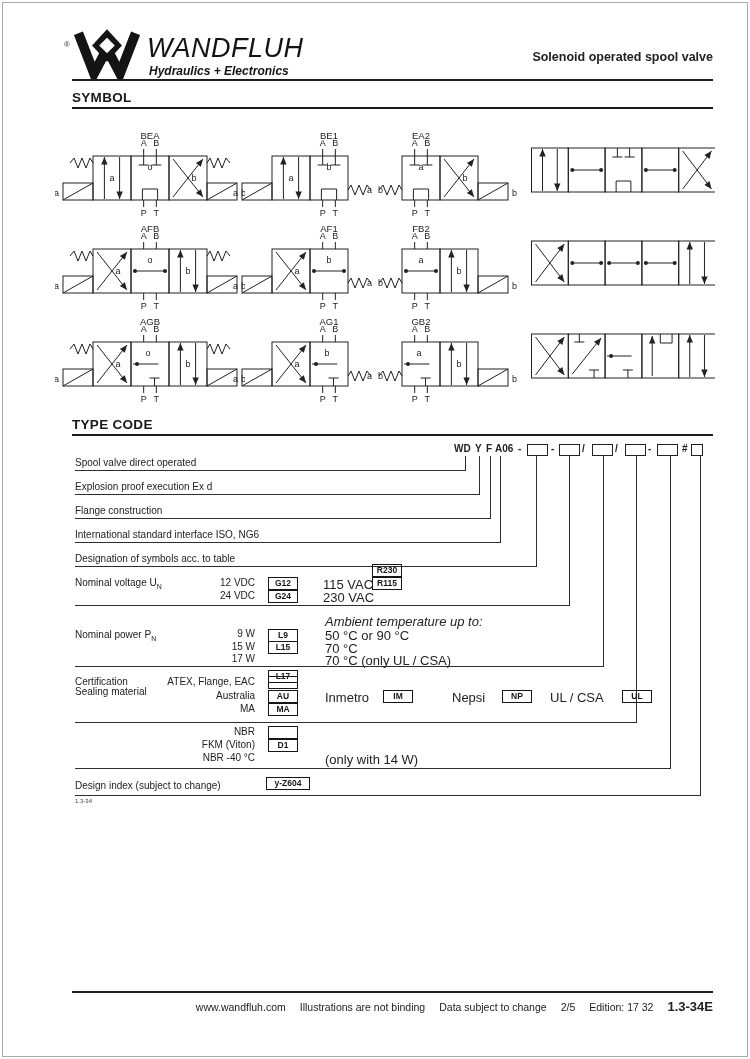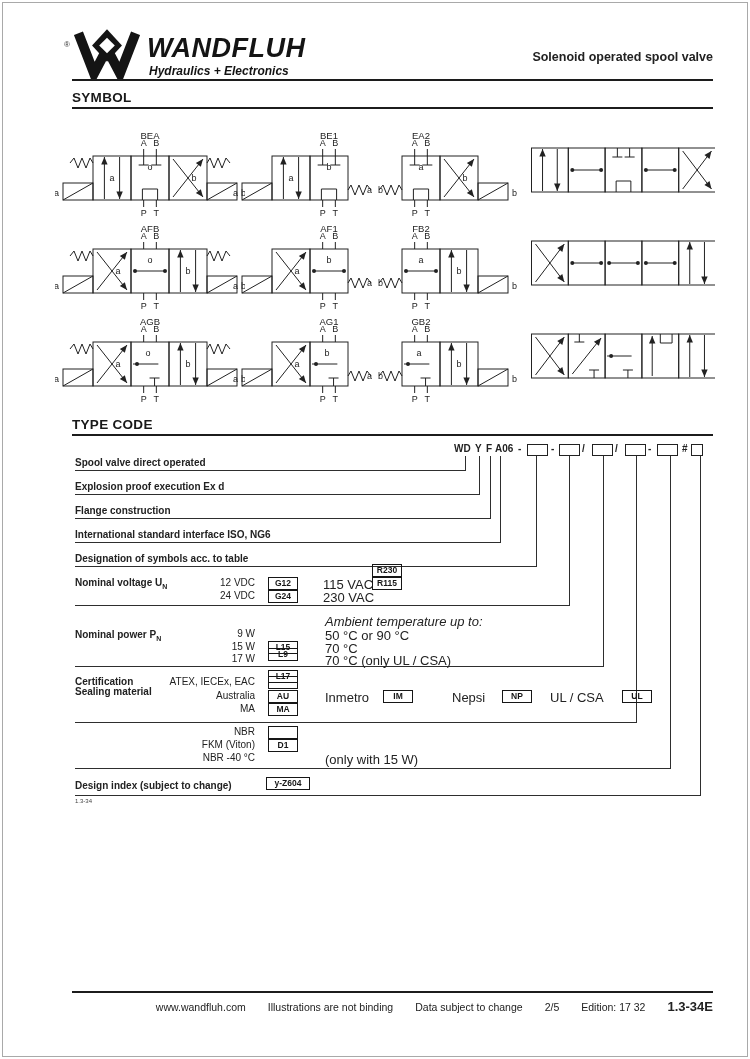--- a/index.html
+++ b/index.html
@@ -1,43 +1,43 @@
 <!DOCTYPE html>
 <html><head>
 <meta charset="utf-8">
 <style>
   html,body{margin:0;padding:0;background:#e8e8e8;}
   .page{position:relative;width:750px;height:1059px;background:#fff;margin:0 auto;
         font-family:"Liberation Sans","DejaVu Sans",sans-serif;color:#1d1d1d;overflow:hidden;}
   .frame{position:absolute;inset:2px;border:1px solid #a9a9a9;pointer-events:none;}
   .abs{position:absolute;}
   
-  .brand-name{position:absolute;left:147px;top:33px;font-size:27px;font-weight:700;font-style:italic;letter-spacing:.5px;color:#141414;}
+  .brand-name{position:absolute;left:147px;top:33px;font-size:27px;font-weight:400;font-style:italic;letter-spacing:.5px;color:#141414;}
   .brand-tag{position:absolute;left:149px;top:64px;font-size:12px;font-weight:700;font-style:italic;color:#141414;}
   .reg{position:absolute;left:64px;top:40px;font-size:8px;color:#333;}
   .doc-title{position:absolute;right:37px;top:50px;font-size:12.5px;font-weight:700;color:#222;}
   .rule{position:absolute;left:72px;width:641px;height:2px;background:#1c1c1c;}
   .sec-h{position:absolute;left:72px;font-size:13.5px;font-weight:700;letter-spacing:.3px;color:#191919;}
   
   .sym{position:absolute;width:190px;height:88px;}
   .strip{position:absolute;width:184px;height:48px;}
   
   .code-ch{position:absolute;top:443px;font-size:10px;font-weight:700;color:#222;white-space:pre;}
   .slot{position:absolute;top:444px;width:19px;height:10px;border:1px solid #222;}
   .conn{position:absolute;border-right:1px solid #2e2e2e;border-bottom:1px solid #2e2e2e;}
-  .tc-label{position:absolute;left:75px;font-size:10px;color:#222;white-space:pre;font-weight:bold;}
+  .tc-label{position:absolute;left:75px;font-size:10px;color:#222;white-space:pre;}
   .tc-label sub{font-size:7px;}
   .val{position:absolute;left:165px;width:90px;text-align:right;font-size:10px;color:#222;white-space:pre;}
   .txt{position:absolute;font-size:13px;color:#222;white-space:pre;}
   .cbox{position:absolute;height:11px;line-height:11px;min-width:24px;padding:0 2px;border:1px solid #161616;
         font-size:8.5px;font-weight:700;text-align:center;color:#161616;}
   .note-i{font-style:italic;}
   .tiny-ref{position:absolute;left:75px;top:798px;font-size:6px;color:#444;}
   
-  .footer{position:absolute;right:37px;top:999px;display:flex;align-items:baseline;gap:22px;font-size:10.5px;color:#222;}
+  .footer{position:absolute;right:37px;top:999px;display:flex;align-items:baseline;gap:14px;font-size:10.5px;color:#222;}
   .footer .docid{font-size:13px;font-weight:800;}
 </style>
 </head>
 <body>
 
 <div class="page">
   <div class="frame"></div>
 
   <span class="reg">®</span>
   <svg class="abs" style="left:74px;top:28px" width="66" height="52" viewBox="0 0 100 80">
@@ -459,49 +459,49 @@
   <div class="cbox" style="left:268px;top:577px">G12</div>
   <div class="txt" style="left:323px;top:577px">115 VAC</div>
   <div class="cbox" style="left:372px;top:577px">R115</div>
   <div class="val" style="top:590px">24 VDC</div>
   <div class="cbox" style="left:268px;top:590px">G24</div>
   <div class="txt" style="left:323px;top:590px">230 VAC</div>
   <div class="cbox" style="left:372px;top:564px">R230</div>
 
   <div class="txt note-i" style="left:325px;top:614px">Ambient temperature up to:</div>
   <div class="val" style="top:628px">9 W</div>
-  <div class="cbox" style="left:268px;top:648px">L9</div>
+  <div class="cbox" style="left:268px;top:629px">L9</div>
   <div class="txt" style="left:325px;top:628px">50 °C or 90 °C</div>
   <div class="val" style="top:641px">15 W</div>
   <div class="cbox" style="left:268px;top:641px">L15</div>
   <div class="txt" style="left:325px;top:641px">70 °C</div>
   <div class="val" style="top:653px">17 W</div>
   <div class="cbox" style="left:268px;top:670px">L17</div>
   <div class="txt" style="left:325px;top:653px">70 °C (only UL / CSA)</div>
 
-  <div class="val" style="top:676px">ATEX, IECEx, EAC</div>
+  <div class="val" style="top:676px">ATEX, Flange, EAC</div>
   <div class="cbox" style="left:268px;top:676px;width:24px"></div>
   <div class="val" style="top:690px">Australia</div>
   <div class="cbox" style="left:268px;top:690px">AU</div>
   <div class="txt" style="left:325px;top:690px">Inmetro</div>
   <div class="cbox" style="left:383px;top:690px">IM</div>
   <div class="txt" style="left:452px;top:690px">Nepsi</div>
   <div class="cbox" style="left:502px;top:690px">NP</div>
   <div class="txt" style="left:550px;top:690px">UL / CSA</div>
   <div class="cbox" style="left:622px;top:690px">UL</div>
   <div class="val" style="top:703px">MA</div>
   <div class="cbox" style="left:268px;top:703px">MA</div>
 
   <div class="val" style="top:726px">NBR</div>
   <div class="cbox" style="left:268px;top:726px;width:24px"></div>
   <div class="val" style="top:739px">FKM (Viton)</div>
   <div class="cbox" style="left:268px;top:739px">D1</div>
   <div class="val" style="top:752px">NBR -40 °C</div>
   <div class="cbox" style="left:266px;top:777px;width:38px">y-Z604</div>
-  <div class="txt" style="left:325px;top:752px">(only with 15 W)</div>
+  <div class="txt" style="left:325px;top:752px">(only with 14 W)</div>
 
   <div class="tiny-ref">1.3-34</div>
 
   <div class="rule" style="top:991px;height:1.5px"></div>
   <div class="footer">
     <span>www.wandfluh.com</span>
     <span>Illustrations are not binding</span>
     <span>Data subject to change</span>
     <span>2/5</span>
     <span>Edition: 17 32</span>

